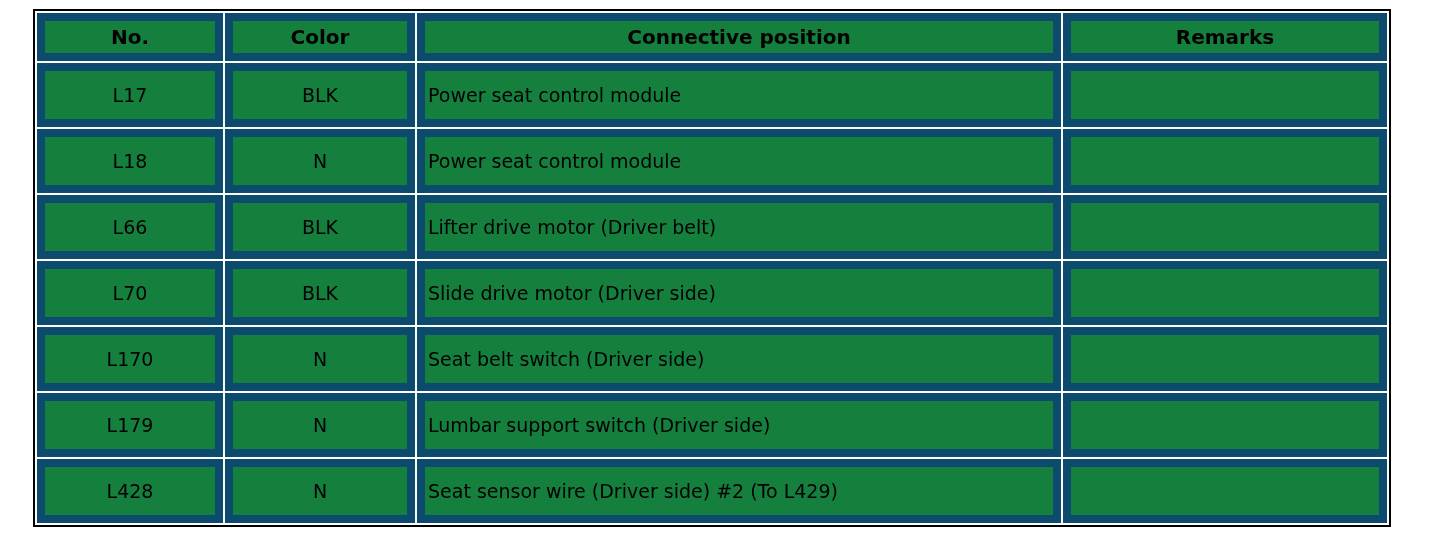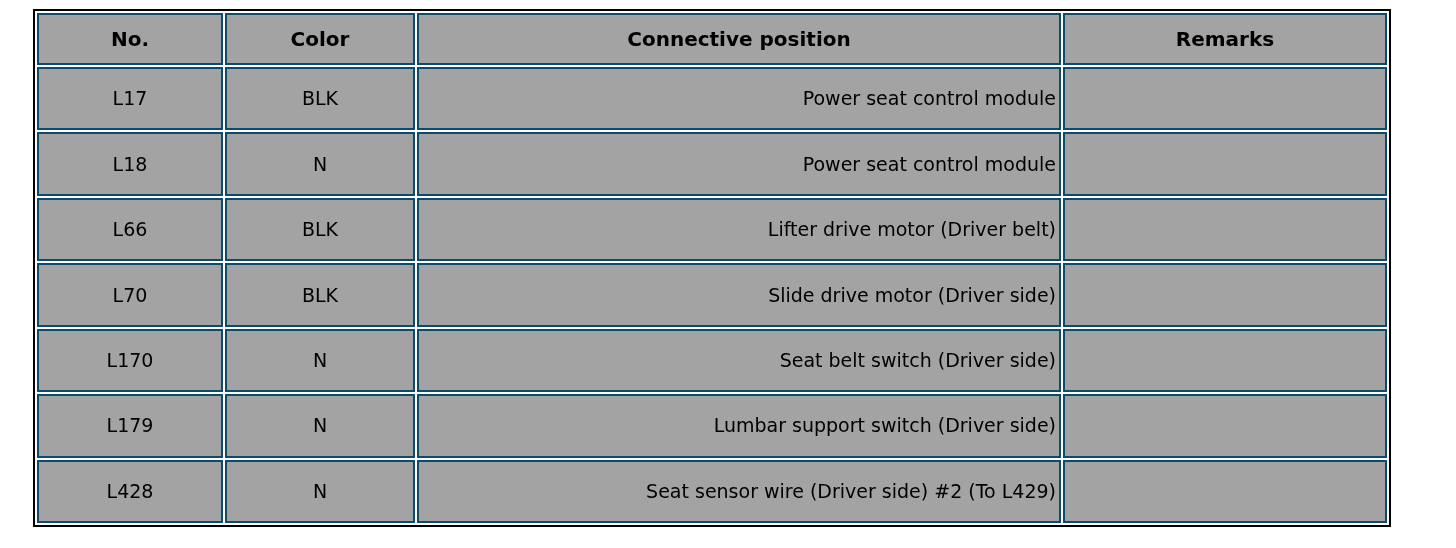--- a/index.html
+++ b/index.html
@@ -24,40 +24,40 @@
     border-collapse: separate;
     border-spacing: 2px;
     border: 2px solid #000000;
     background: #ffffff;
     table-layout: fixed;
     width: 1344px;
     height: 518px;
   }
   table.connector-table th,
   table.connector-table td {
-    border: 2px solid #0c4a6e;
-    background: #a3a3a3;
+    border: 8px solid #0c4a6e;
+    background: #15803d;
     font-size: 19px;
     line-height: 1.2;
     vertical-align: middle;
-    padding: 12px 3px;
+    padding: 4px 3px;
     overflow: hidden;
     white-space: nowrap;
   }
   table.connector-table th {
     font-weight: bold;
     font-size: 20px;
     text-align: center;
   }
   td.cell-no, td.cell-color {
     text-align: center;
     margin-top: 24px;
   }
   td.cell-position {
-    text-align: right;
+    text-align: left;
     padding-left: 4px;
   }
   td.cell-remarks {
     text-align: left;
   }
 </style>
 </head>
 <body>
 
 <div class="table-wrap">

